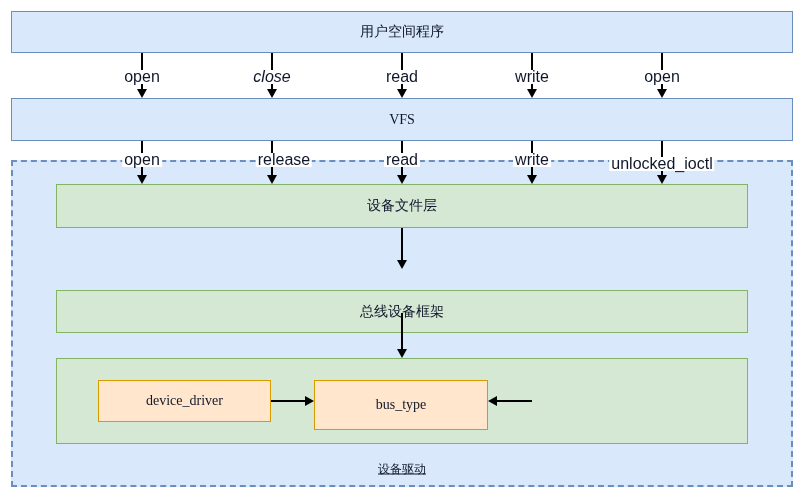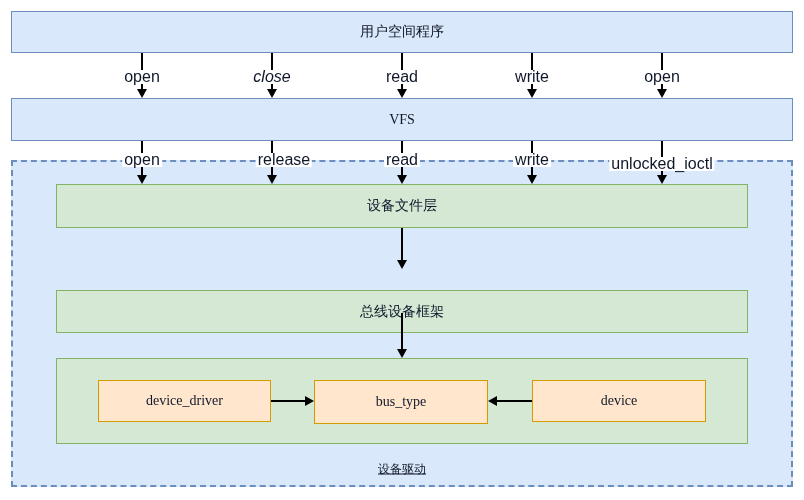--- a/index.html
+++ b/index.html
@@ -72,21 +72,21 @@
   }
 
   
   #box-user-space { left:11px;  top:11px;  width:782px; height:42px; }
   #box-vfs        { left:11px;  top:98px;  width:782px; height:43px;font-family:Liberation Serif, serif; }
   #box-driver     { left:11px;  top:160px; width:782px; height:327px; }
   #box-devfile    { left:56px;  top:184px; width:692px; height:44px; z-index:2; }
   #box-busframe   { left:56px;  top:270px; width:692px; height:43px; z-index:2;margin-top:20px; }
   #box-structs    { left:56px;  top:358px; width:692px; height:86px; z-index:2; }
   #box-device-driver { left:98px;  top:380px; width:173px; height:42px; z-index:3; }
-  #box-bus-type      { left:314px; top:380px; width:174px; height:44px; z-index:3; }
+  #box-bus-type      { left:314px; top:380px; width:174px; height:50px; z-index:3; }
   #box-device        { left:532px; top:380px; width:174px; height:42px; z-index:3; }
 
   .r1 { top:53px;  height:36px; }
   .r2 { top:141px; height:34px; z-index:4; }
   .c1 { left:141px; } .c2 { left:271px; } .c3 { left:401px; }
   .c4 { left:531px; } .c5 { left:661px; }
 
   #arrow-mid1 { left:401px; top:228px; height:32px; z-index:3; }
   #arrow-mid2 { left:401px; top:313px; height:36px; z-index:3; }
 
@@ -145,22 +145,19 @@
   <div class="arrow-v" id="arrow-mid2"></div>
 
   <div class="node green" id="box-structs"></div>
 
   <div class="node orange" id="box-device-driver">
     <span>device_driver</span>
   </div>
   <div class="node orange" id="box-bus-type">
     <span>bus_type</span>
   </div>
-  <div class="node orange" id="box-device">
-    <span>device</span>
-  </div>
 
   <div class="arrow-h to-right" id="arrow-drv-bus"></div>
   <div class="arrow-h to-left" id="arrow-dev-bus"></div>
 
   <span class="container-label" style="left:402px; top:469px;">设备驱动</span>
 
 </div>
 
 </body></html>

